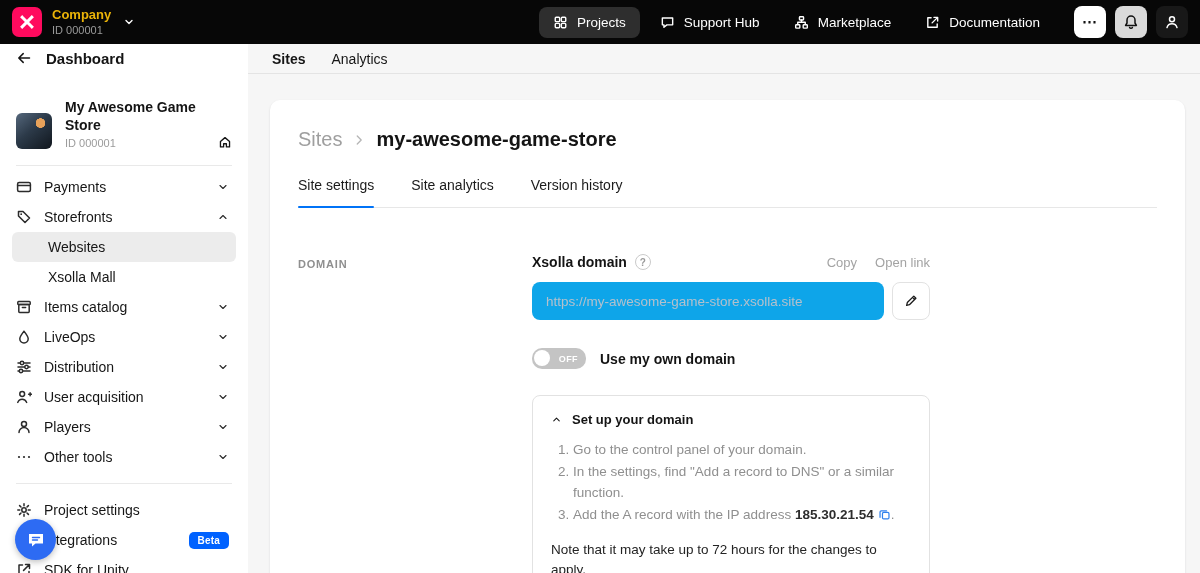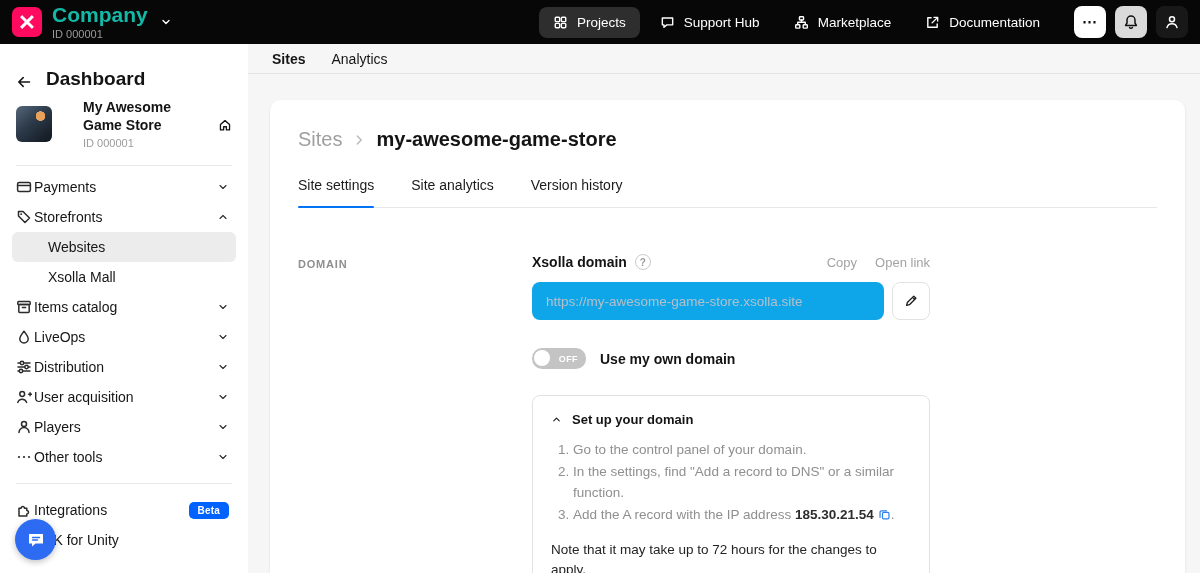--- a/index.html
+++ b/index.html
@@ -7,50 +7,50 @@
   body{font-family:"Liberation Sans",sans-serif;background:#f6f6f6;color:#141414}
   button{font-family:inherit;cursor:pointer}
   .icn{display:inline-flex;align-items:center;justify-content:center;flex:none}
   .icn svg{display:block;fill:none;stroke:currentColor;stroke-width:1.5;stroke-linecap:round;stroke-linejoin:round}
 
   
   .topbar{height:44px;background:#070707;display:flex;align-items:center;padding:0 12px}
   .company-switcher{display:flex;align-items:center;cursor:pointer}
   .logo{width:30px;height:30px;border-radius:7px;background:#ff0a5e;display:flex;align-items:center;justify-content:center;margin-right:10px}
   .company{line-height:1.15;margin-right:12px}
-  .company-name{color:#14b8a6;font-size:21px;font-weight:bold}
+  .company-name{color:#eab308;font-size:13px;font-weight:bold}
   .company-id{color:#9b9b9b;font-size:11px;margin-top:1px}
   .tb-chev{color:#fff}
   .tb-spacer{flex:1}
   .tb-nav{display:flex;align-items:center;gap:6px;margin-right:20px}
   .nav-btn{display:flex;align-items:flex-start;gap:9px;padding:8px 14px;border-radius:8px;background:transparent;border:0;color:#fff;font-size:13.5px}
   .nav-btn.active{background:#2e2e2e}
   .tb-actions{display:flex;gap:9px}
   .sq-btn{width:32px;height:32px;border-radius:8px;border:0;display:flex;align-items:center;justify-content:center}
   .sq-btn.white{background:#fff;color:#111;font-size:15px;font-weight:bold;letter-spacing:1px}
   .sq-btn.gray{background:#dadada;color:#111}
   .sq-btn.dark{background:#181818;color:#fff}
 
   
   .layout{display:flex;height:529px}
 
   
   .sidebar{width:248px;background:#fff;flex:none;position:relative;overflow:hidden}
-  .back-row{display:flex;align-items:flex-end;gap:14px;padding:0 16px;height:40px;margin-top:6px;font-size:19px;font-weight:bold;cursor:pointer}
-  .project-row{display:flex;align-items:center;gap:31px;padding:8px 16px 10px;cursor:pointer}
+  .back-row{display:flex;align-items:flex-start;gap:14px;padding:0 16px;height:40px;margin-top:6px;font-size:15px;font-weight:bold;cursor:pointer}
+  .project-row{display:flex;align-items:flex-end;gap:13px;padding:8px 16px 10px;cursor:pointer}
   .thumb{width:36px;height:36px;border-radius:6px;flex:none;background:
     radial-gradient(circle at 68% 28%, #e8a25a 0 13%, rgba(0,0,0,0) 14%),
     linear-gradient(140deg,#55677c 0%,#2c3a49 45%,#10161d 100%)}
   .proj-meta{flex:1;min-width:0}
   .proj-name{font-size:14px;font-weight:bold;line-height:1.3}
   .proj-id{font-size:11px;color:#9b9b9b;margin-top:3px}
   .home-ic{margin-top:2px;color:#141414}
   .divider{height:1px;background:#e9e9e9;margin:6px 16px}
   .menu{margin-top:6px}
-  .row{display:flex;align-items:center;gap:2px;height:30px;margin:0 12px;padding:0 7px 0 4px;border-radius:6px;font-size:14px;color:#161616;cursor:pointer}
+  .row{display:flex;align-items:center;gap:12px;height:30px;margin:0 12px;padding:0 7px 0 4px;border-radius:6px;font-size:14px;color:#161616;cursor:pointer}
   .row .icn{color:#2b2b2b}
   .row .lbl{flex:1;white-space:nowrap;overflow:hidden}
   .row.selected{background:#ececec}
   .row.child{padding-left:36px}
   .chev{color:#8f8f8f}
   .badge{background:#0062ff;color:#fff;font-size:10px;font-weight:bold;padding:3px 9px;border-radius:5px;letter-spacing:.2px}
   .menu-divider{height:1px;background:#e9e9e9;margin:11px 16px}
 
   
   .main{flex:1;overflow:hidden;background:#f6f6f6}
@@ -327,20 +327,29 @@
         <span class="lbl">Other tools</span>
         <span class="icn chev">
             <svg width="12" height="12" viewBox="0 0 16 16" stroke-width="1.7">
               <path d="M4 6l4 4 4-4"></path>
             </svg>
           </span>
       </div>
 
       <div class="menu-divider"></div>
 
+      <div class="row">
+        <span class="icn">
+            <svg width="16" height="16" viewBox="0 0 16 16" stroke-width="1.3">
+              <circle cx="8" cy="8" r="2.2"></circle>
+              <path d="M8 1.8v2M8 12.2v2M1.8 8h2M12.2 8h2M3.6 3.6l1.4 1.4M11 11l1.4 1.4M12.4 3.6L11 5M5 11l-1.4 1.4"></path>
+            </svg>
+          </span>
+        <span class="lbl">Project settings</span>
+      </div>
       <div class="row">
         <span class="icn">
             <svg width="16" height="16" viewBox="0 0 16 16" stroke-width="1.4">
               <path d="M3 6.2h2.1a1.7 1.7 0 1 1 3.4 0h2.3v2.3a1.7 1.7 0 1 1 0 3.4v2.1H3z"></path>
             </svg>
           </span>
         <span class="lbl">Integrations</span>
         <span class="badge">Beta</span>
       </div>
       <div class="row">

